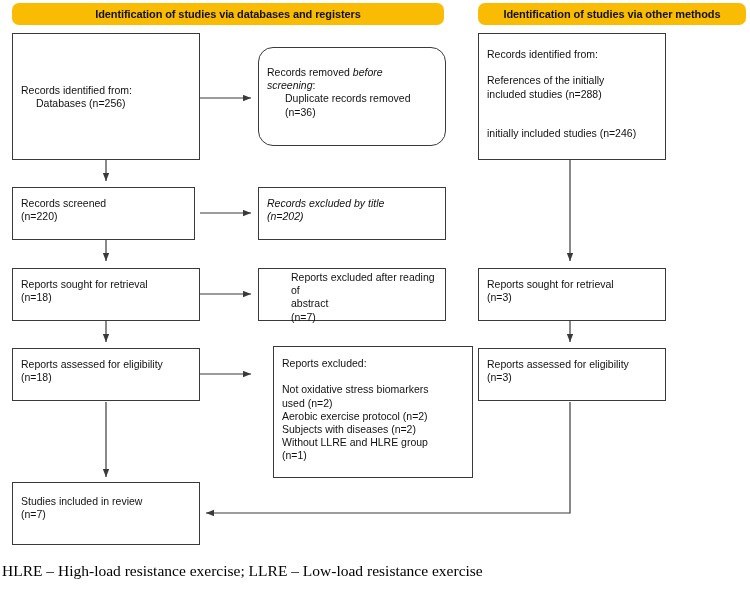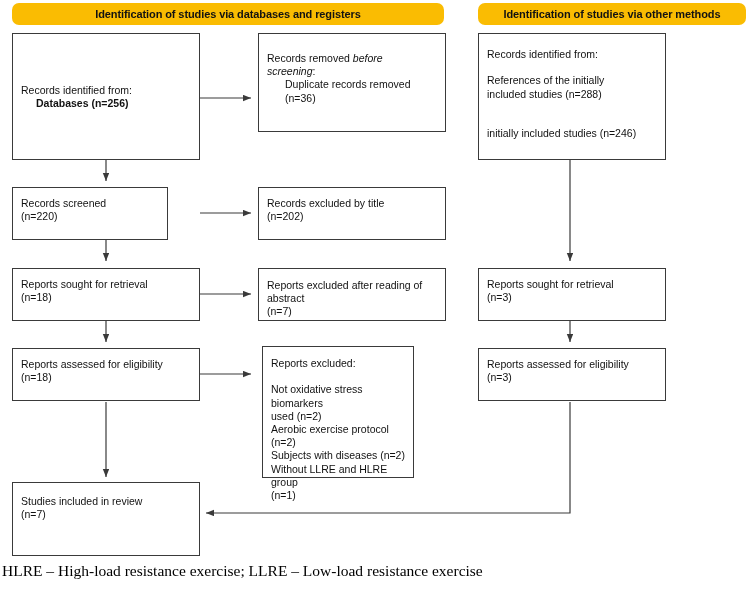--- a/index.html
+++ b/index.html
@@ -104,62 +104,62 @@
       <line x1="106" y1="321" x2="106" y2="342" marker-end="url(#arrow)"></line>
       <line x1="200" y1="374" x2="251" y2="374" marker-end="url(#arrow)"></line>
       <line x1="106" y1="402" x2="106" y2="477" marker-end="url(#arrow)"></line>
       <line x1="570" y1="160" x2="570" y2="261" marker-end="url(#arrow)"></line>
       <line x1="570" y1="321" x2="570" y2="342" marker-end="url(#arrow)"></line>
       <path d="M570,402 L570,513 L206,513" marker-end="url(#arrow)"></path>
     </g>
   </svg>
 
   <div class="box vcenter" style="left:12px; top:33px; width:188px; height:127px;">
-    <div class="txt"><span>Records identified from:</span><br><span style="padding-left:15px;font-weight:bold;">Databases (n=256)</span></div>
+    <div class="txt"><span>Records identified from:</span><br><span style="padding-left:15px;">Databases (n=256)</span></div>
   </div>
 
-  <div class="box" style="left:258px; top:33px; width:188px; height:99px;">
+  <div class="box" style="left:258px; top:47px; width:188px; height:99px;border-radius:15px;">
     <div class="txt" style="top:18px;"><span>Records removed </span><span class="ital">before</span><br><span class="ital">screening</span><span>:</span><br><span style="padding-left:18px;margin-top:40px;">Duplicate records removed</span><br><span style="padding-left:18px;">(n=36)</span></div>
   </div>
 
   <div class="box" style="left:478px; top:33px; width:188px; height:127px;">
     <div class="txt" style="top:14px;"><span>Records identified from:</span><br><br><span>References of the initially</span><br><span>included studies (n=288)</span><br><br><br><span>initially included studies (n=246)</span></div>
   </div>
 
-  <div class="box" style="left:12px; top:187px; width:156px; height:53px;">
+  <div class="box" style="left:12px; top:187px; width:183px; height:53px;">
     <div class="txt" style="top:9px;"><span>Records screened</span><br><span>(n=220)</span></div>
   </div>
 
   <div class="box" style="left:258px; top:187px; width:188px; height:53px;">
-    <div class="txt" style="top:9px;"><span>Records excluded by title</span><br><span>(n=202)</span></div>
+    <div class="txt" style="top:9px;font-style:italic;"><span>Records excluded by title</span><br><span>(n=202)</span></div>
   </div>
 
   <div class="box" style="left:12px; top:268px; width:188px; height:53px;">
     <div class="txt" style="top:9px;"><span>Reports sought for retrieval</span><br><span>(n=18)</span></div>
   </div>
 
   <div class="box" style="left:258px; top:268px; width:188px; height:53px;">
-    <div class="txt" style="top:10px;"><span>Reports excluded after reading of</span><br><span>abstract</span><br><span>(n=7)</span></div>
+    <div class="txt" style="top:2px;margin-left:24px;"><span>Reports excluded after reading of</span><br><span>abstract</span><br><span>(n=7)</span></div>
   </div>
 
   <div class="box" style="left:478px; top:268px; width:188px; height:53px;">
     <div class="txt" style="top:9px;"><span>Reports sought for retrieval</span><br><span>(n=3)</span></div>
   </div>
 
   <div class="box" style="left:12px; top:348px; width:188px; height:53px;">
     <div class="txt" style="top:9px;"><span>Reports assessed for eligibility</span><br><span>(n=18)</span></div>
   </div>
 
-  <div class="box" style="left:262px; top:346px; width:152px; height:132px;">
+  <div class="box" style="left:273px; top:346px; width:200px; height:132px;">
     <div class="txt" style="top:10px;"><span>Reports excluded:</span><br><br><span>Not oxidative stress biomarkers</span><br><span>used (n=2)</span><br><span>Aerobic exercise protocol (n=2)</span><br><span>Subjects with diseases (n=2)</span><br><span>Without LLRE and HLRE group</span><br><span>(n=1)</span><br></div>
   </div>
 
   <div class="box" style="left:478px; top:348px; width:188px; height:53px;">
     <div class="txt" style="top:9px;"><span>Reports assessed for eligibility</span><br><span>(n=3)</span></div>
   </div>
 
-  <div class="box" style="left:12px; top:482px; width:188px; height:74px;">
+  <div class="box" style="left:12px; top:482px; width:188px; height:63px;">
     <div class="txt" style="top:12px;"><span>Studies included in review</span><br><span>(n=7)</span></div>
   </div>
 
   <div class="footnote">HLRE – High-load resistance exercise; LLRE – Low-load resistance exercise</div>
 
 </div>
 
 </body></html>

